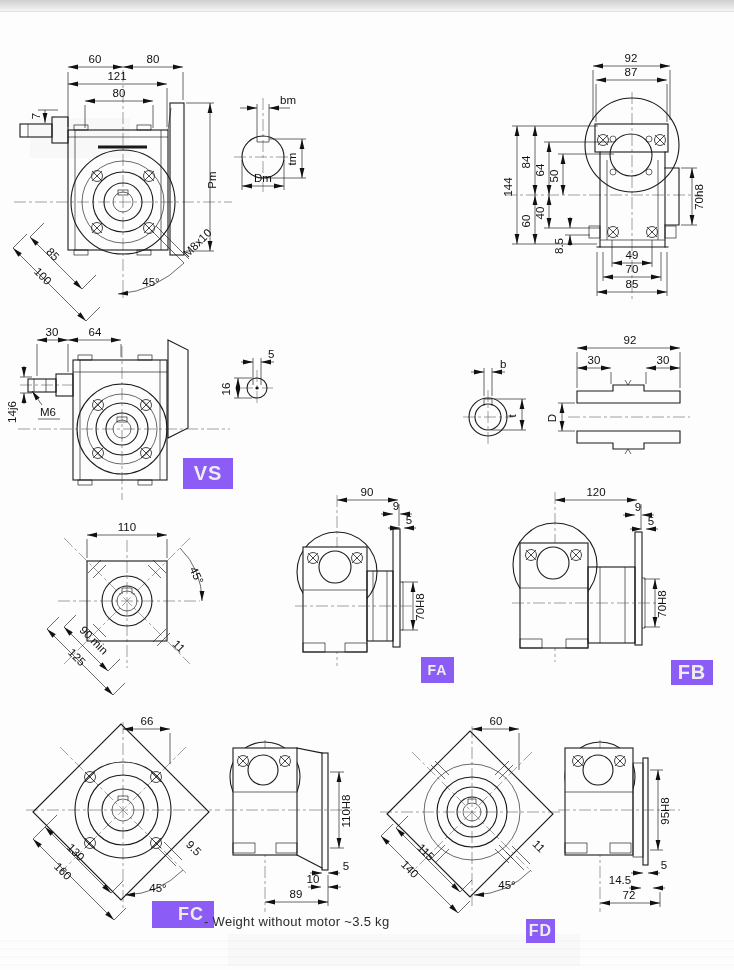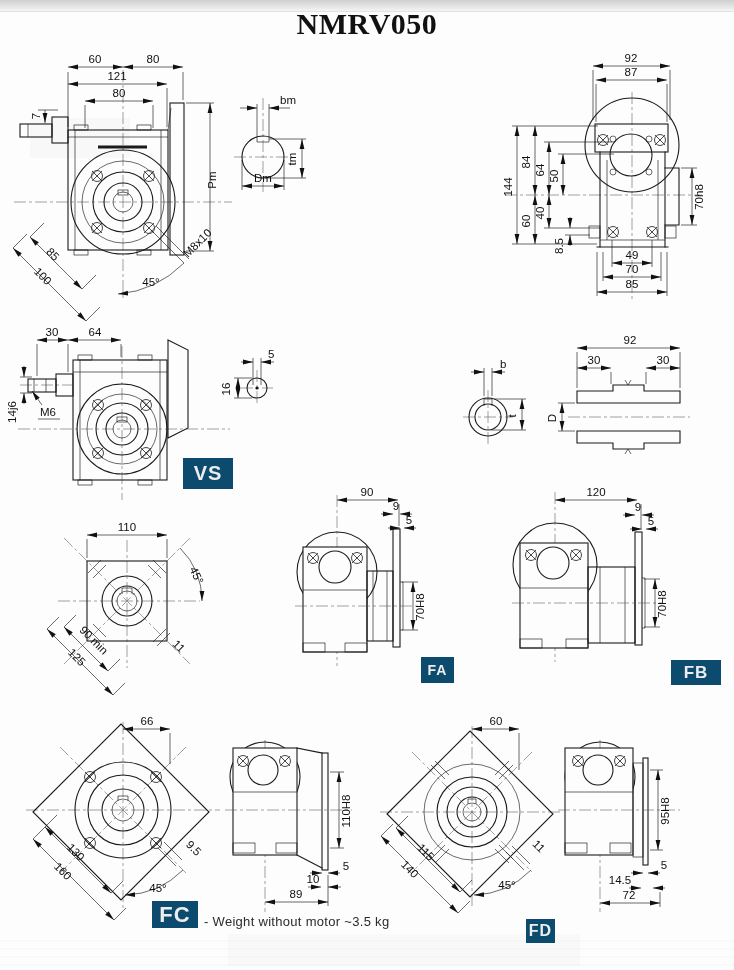--- a/index.html
+++ b/index.html
@@ -3,37 +3,36 @@
 <meta charset="utf-8">
 <style>
   html,body{margin:0;padding:0;background:#e9e9e9;}
   .page{position:relative;width:734px;height:970px;background:#fdfdfd;margin:0 auto;overflow:hidden;
         font-family:"Liberation Sans",sans-serif;}
   .topstrip{position:absolute;left:0;top:0;width:734px;height:11px;
         background:linear-gradient(#cfcfcf,#f4f4f4);border-bottom:1px solid #e2e2e2;}
   .title{position:absolute;left:0;top:7px;width:734px;text-align:center;
         font-family:"Liberation Serif",serif;font-weight:bold;font-size:30px;color:#111;letter-spacing:.5px;}
   .footer{position:absolute;left:204px;top:914px;font-size:13px;color:#2b2b2b;letter-spacing:.3px;}
-  .tag{position:absolute;background:#0c4a6e;color:#ededed;font-weight:bold;
+  .tag{position:absolute;background:#8b5cf6;color:#ededed;font-weight:bold;
         display:flex;align-items:center;justify-content:center;letter-spacing:1px;}
   svg{position:absolute;left:0;top:0;}
   .ln{stroke:#1b1b1b;stroke-width:1.1;fill:none;stroke-linecap:square;}
   .lnf{stroke:#1b1b1b;stroke-width:1.1;fill:#fdfdfd;}
   .tn{stroke:#1b1b1b;stroke-width:.65;fill:none;}
   .cl{stroke:#555;stroke-width:.55;fill:none;stroke-dasharray:12 3 3 3;}
   .bar{stroke:#1b1b1b;stroke-width:3;}
   .wm{stroke:rgba(0,0,0,0.035);stroke-width:1;}
   text{font-family:"Liberation Sans",sans-serif;font-size:11.5px;fill:#0f0f0f;}
 </style>
 </head>
 <body>
 
 <div class="page">
   <div class="topstrip"></div>
-  <div class="title">NMRV050</div>
 
   <svg width="734" height="970" viewBox="0 0 734 970">
     <defs>
       <marker id="ae" markerUnits="userSpaceOnUse" markerWidth="12" markerHeight="8" refX="10" refY="3" orient="auto">
         <path d="M0,0.6 L10,3 L0,5.4 Z" fill="#111"></path>
       </marker>
       <marker id="as" markerUnits="userSpaceOnUse" markerWidth="12" markerHeight="8" refX="10" refY="3" orient="auto-start-reverse">
         <path d="M0,0.6 L10,3 L0,5.4 Z" fill="#111"></path>
       </marker>
       <pattern id="hatch" width="5" height="5" patternUnits="userSpaceOnUse" patternTransform="rotate(45)">
@@ -562,18 +561,18 @@
       <line class="wm" x1="0" y1="949" x2="734" y2="949"></line>
       <line class="wm" x1="0" y1="957" x2="734" y2="957"></line>
       <line class="wm" x1="0" y1="965" x2="734" y2="965"></line>
       <rect x="228" y="934" width="352" height="32" fill="rgba(0,0,0,0.015)"></rect>
       <rect x="30" y="118" width="100" height="40" fill="rgba(0,0,0,0.02)"></rect>
     </g>
   </svg>
 
   <div class="tag" style="left:183px;top:458px;width:50px;height:31px;font-size:20px;">VS</div>
   <div class="tag" style="left:421px;top:657px;width:33px;height:26px;font-size:14px;">FA</div>
-  <div class="tag" style="left:671px;top:660px;width:50px;height:25px;font-size:17px;">FB</div>
-  <div class="tag" style="left:152px;top:901px;width:46px;height:27px;font-size:22px;">FC</div>
+  <div class="tag" style="left:671px;top:660px;width:42px;height:25px;font-size:20px;">FB</div>
+  <div class="tag" style="left:152px;top:901px;width:46px;height:27px;font-size:18px;padding-left:16px;">FC</div>
   <div class="tag" style="left:526px;top:897px;width:29px;height:24px;font-size:16px;margin-top:22px;">FD</div>
 
   <div class="footer">- Weight without motor ~3.5 kg</div>
 </div>
 
 </body></html>

